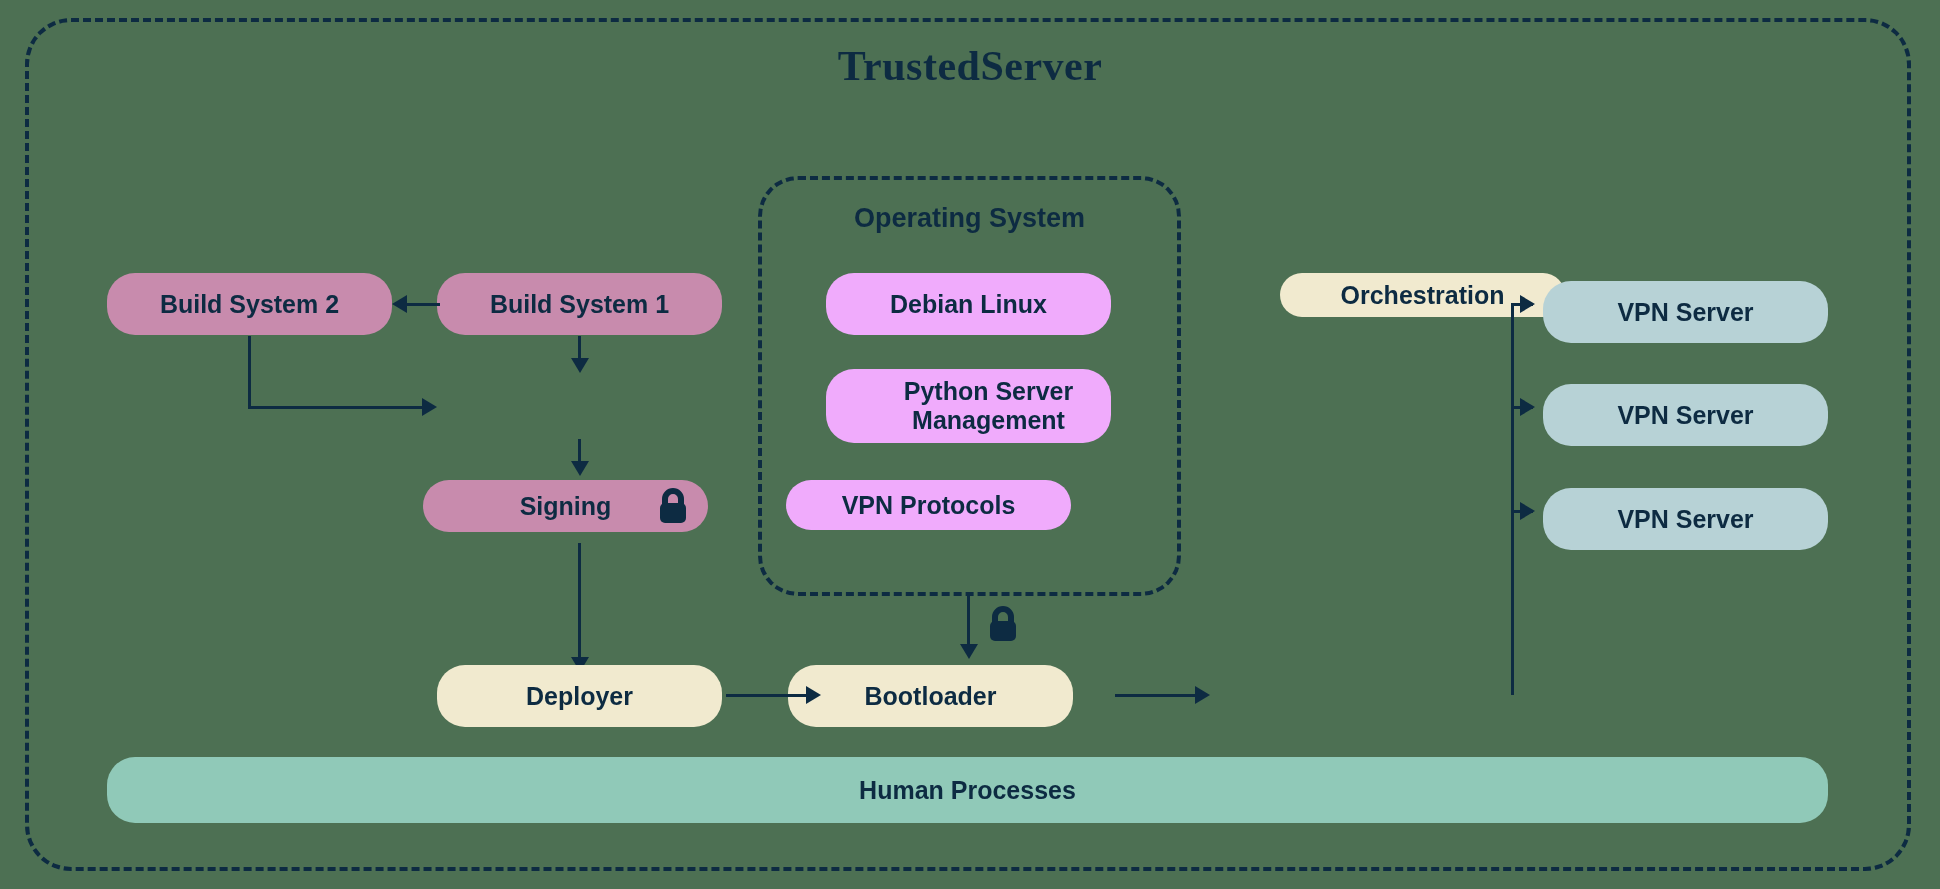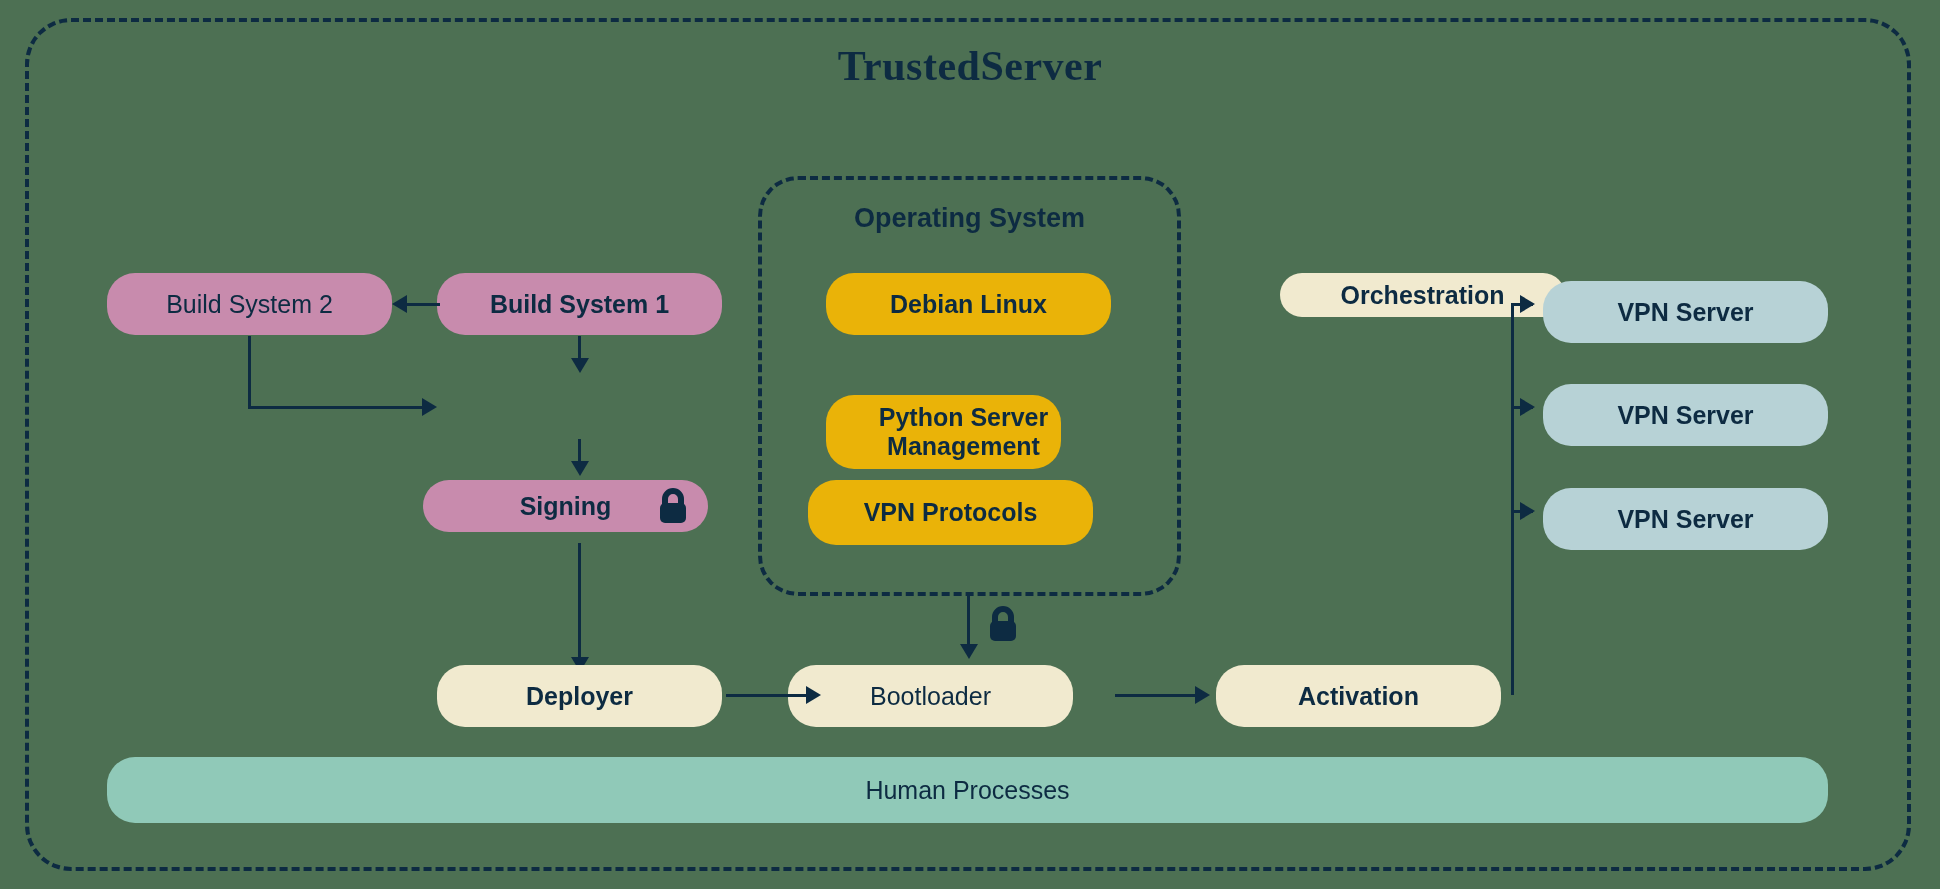--- a/index.html
+++ b/index.html
@@ -55,23 +55,23 @@
     position:absolute;
     display:flex;align-items:center;justify-content:center;
     border-radius:28px;
     color:#0d2b42;
     font-size:25px;
     font-weight:bold;
     text-align:center;
     line-height:1.15;
     box-sizing:border-box;
   }
-  .node.regular{font-weight:normal;}
+  .node.regular{font-weight:bold;}
   .pink  {background:#c88bad;}
-  .blue  {background:#eab308;}
+  .blue  {background:#f0abfc;}
   .cream {background:#f1eacf;}
   .lblue {background:#b7d2d6;margin-top:8px;}
   .mint  {background:#90c9b8;}
 
   
   .lock-on-node{
     position:absolute;right:18px;top:50%;
     transform:translateY(-50%);
     width:34px;height:38px;
   }
@@ -107,26 +107,26 @@
 
   <div class="title">TrustedServer</div>
 
   <div class="os-group"></div>
   <div class="os-label">Operating System</div>
 
   <div class="node blue" style="left:826px;top:273px;width:285px;height:62px;">
     <span>Debian Linux</span>
   </div>
 
-  <div class="node blue" style="left:826px;top:395px;width:235px;height:74px;white-space:pre-line;padding-left:40px;">
+  <div class="node blue" style="left:826px;top:369px;width:285px;height:74px;white-space:pre-line;padding-left:40px;">
     <span>Python Server
 Management</span>
   </div>
 
-  <div class="node blue" style="left:808px;top:480px;width:285px;height:65px;">
+  <div class="node blue" style="left:786px;top:480px;width:285px;height:50px;">
     <span>VPN Protocols</span>
   </div>
 
   <div class="node pink regular" style="left:107px;top:273px;width:285px;height:62px;">
     <span>Build System 2</span>
   </div>
 
   <div class="node pink" style="left:437px;top:273px;width:285px;height:62px;">
     <span>Build System 1</span>
   </div>
@@ -159,23 +159,20 @@
   <div class="arrow down" style="left:571px;top:657px;"></div>
 
   <div class="node cream" style="left:437px;top:665px;width:285px;height:62px;">
     <span>Deployer</span>
   </div>
 
   <div class="node cream regular" style="left:788px;top:665px;width:285px;height:62px;">
     <span>Bootloader</span>
   </div>
 
-  <div class="node cream" style="left:1216px;top:665px;width:285px;height:62px;">
-    <span>Activation</span>
-  </div>
 
   <div class="ln h" style="left:726px;top:694px;width:82px;"></div>
   <div class="arrow right" style="left:806px;top:686px;"></div>
 
   <div class="ln h" style="left:1115px;top:694px;width:82px;"></div>
   <div class="arrow right" style="left:1195px;top:686px;"></div>
 
   <div class="ln v" style="left:967px;top:596px;height:52px;"></div>
   <div class="arrow down" style="left:960px;top:644px;"></div>
   <span class="lock-float" style="left:986px;top:605px;">

